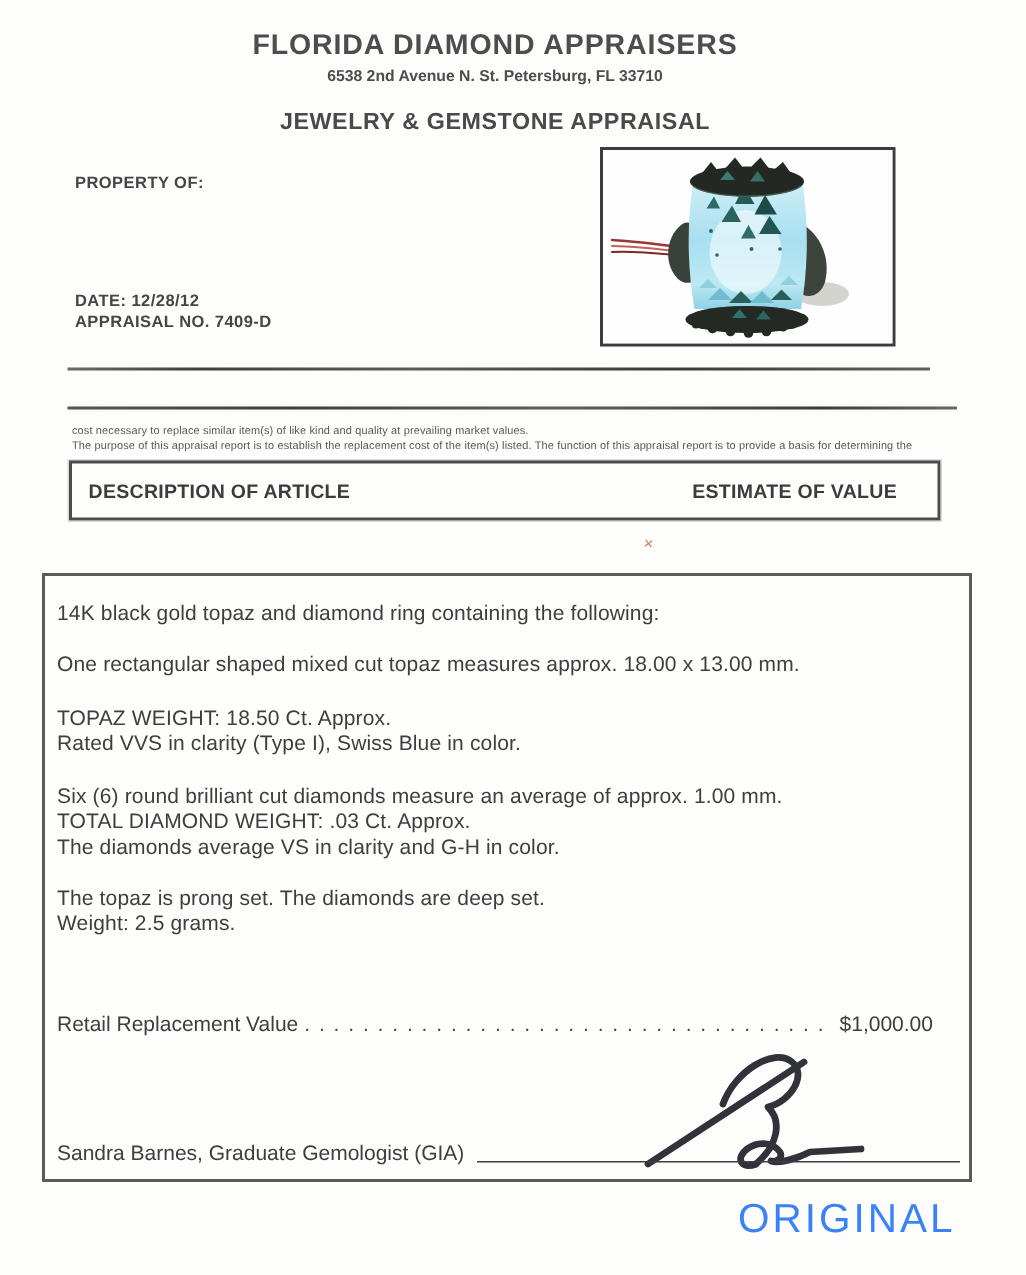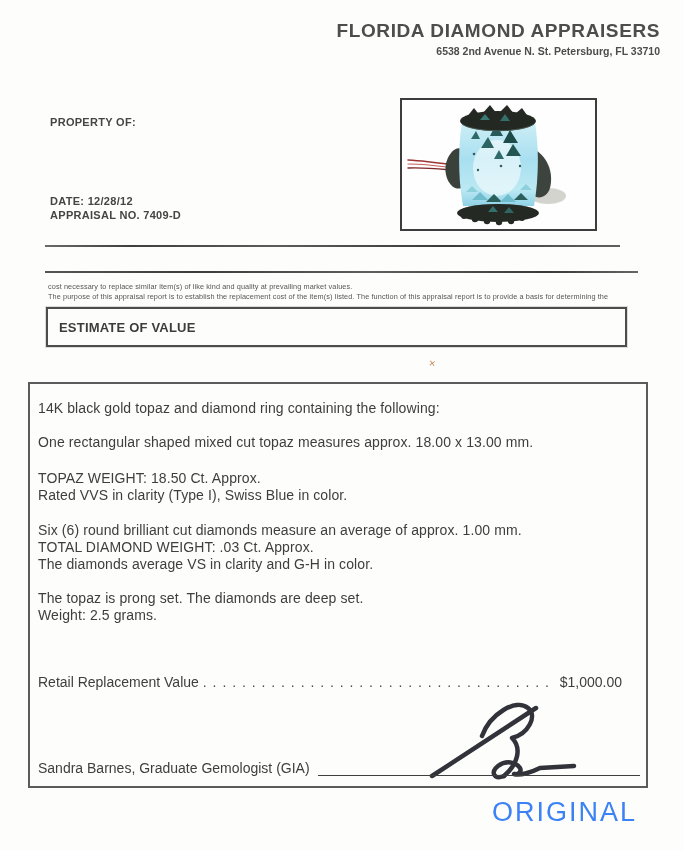--- a/index.html
+++ b/index.html
@@ -15,21 +15,21 @@
     background: #fdfdfc;
     overflow: hidden;
     color: #3e3e3e;
   }
 
   
   .letterhead {
     position: absolute;
     left: 0; top: 20px;
     width: 660px;
-    text-align: right;
+    text-align: center;
   }
   .biz-name {
     font-size: 19px;
     font-weight: bold;
     letter-spacing: 0.6px;
     color: #4d4d4d;
   }
   .biz-addr {
     margin-top: 3px;
     font-size: 10.5px;
@@ -136,21 +136,21 @@
   }
   .value-amount { white-space: nowrap; }
 
   
   .signature-svg {
     position: absolute; left: 424px; top: 696px;
     width: 165px; height: 88px;
   }
   .signer-row {
     position: absolute; left: 38px; top: 760px; width: 602px;
-    display: flex; align-items: flex-end;
+    display: flex; align-items: flex-start;
     font-size: 14px; color: #3e3e3e;
   }
   .signer-name { white-space: nowrap; }
   .signer-line {
     flex: 1; margin-left: 8px;
     border-bottom: 1.6px solid #3f3f3f;
     height: 15px;
   }
 
   
@@ -161,20 +161,21 @@
   }
 </style>
 </head>
 <body>
 
 <div class="page">
 
   <div class="letterhead">
     <div class="biz-name">FLORIDA DIAMOND APPRAISERS</div>
     <div class="biz-addr">6538 2nd Avenue N. St. Petersburg, FL 33710</div>
+    <div class="doc-title">JEWELRY &amp; GEMSTONE APPRAISAL</div>
   </div>
 
   <div class="property-of">PROPERTY OF:</div>
   <div class="date-block">
     <div>DATE:  12/28/12</div>
     <div>APPRAISAL NO.  7409-D</div>
   </div>
 
   <div class="photo-frame">
     <svg viewBox="0 0 193 129">
@@ -249,20 +250,21 @@
 
   <div class="rule-1"></div>
   <div class="rule-2"></div>
 
   <div class="disclaimer">
     <div>cost necessary to replace similar item(s) of like kind and quality at prevailing market values.</div>
     <div>The purpose of this appraisal report is to establish the replacement cost of the item(s) listed.  The function of this appraisal report is to provide a basis for determining the</div>
   </div>
 
   <div class="col-header-box">
+    <span class="col-label">DESCRIPTION OF ARTICLE</span>
     <span class="col-label">ESTIMATE OF VALUE</span>
   </div>
 
   <span class="artifact-x">×</span>
 
   <div class="desc-box"></div>
 
   <div class="body-line t-intro">14K black gold topaz and diamond ring containing the following:</div>
   <div class="body-line t-stone">One rectangular shaped mixed cut topaz measures approx. 18.00 x 13.00 mm.</div>
   <div class="body-line t-topaz-weight">TOPAZ WEIGHT: 18.50 Ct. Approx.</div>

